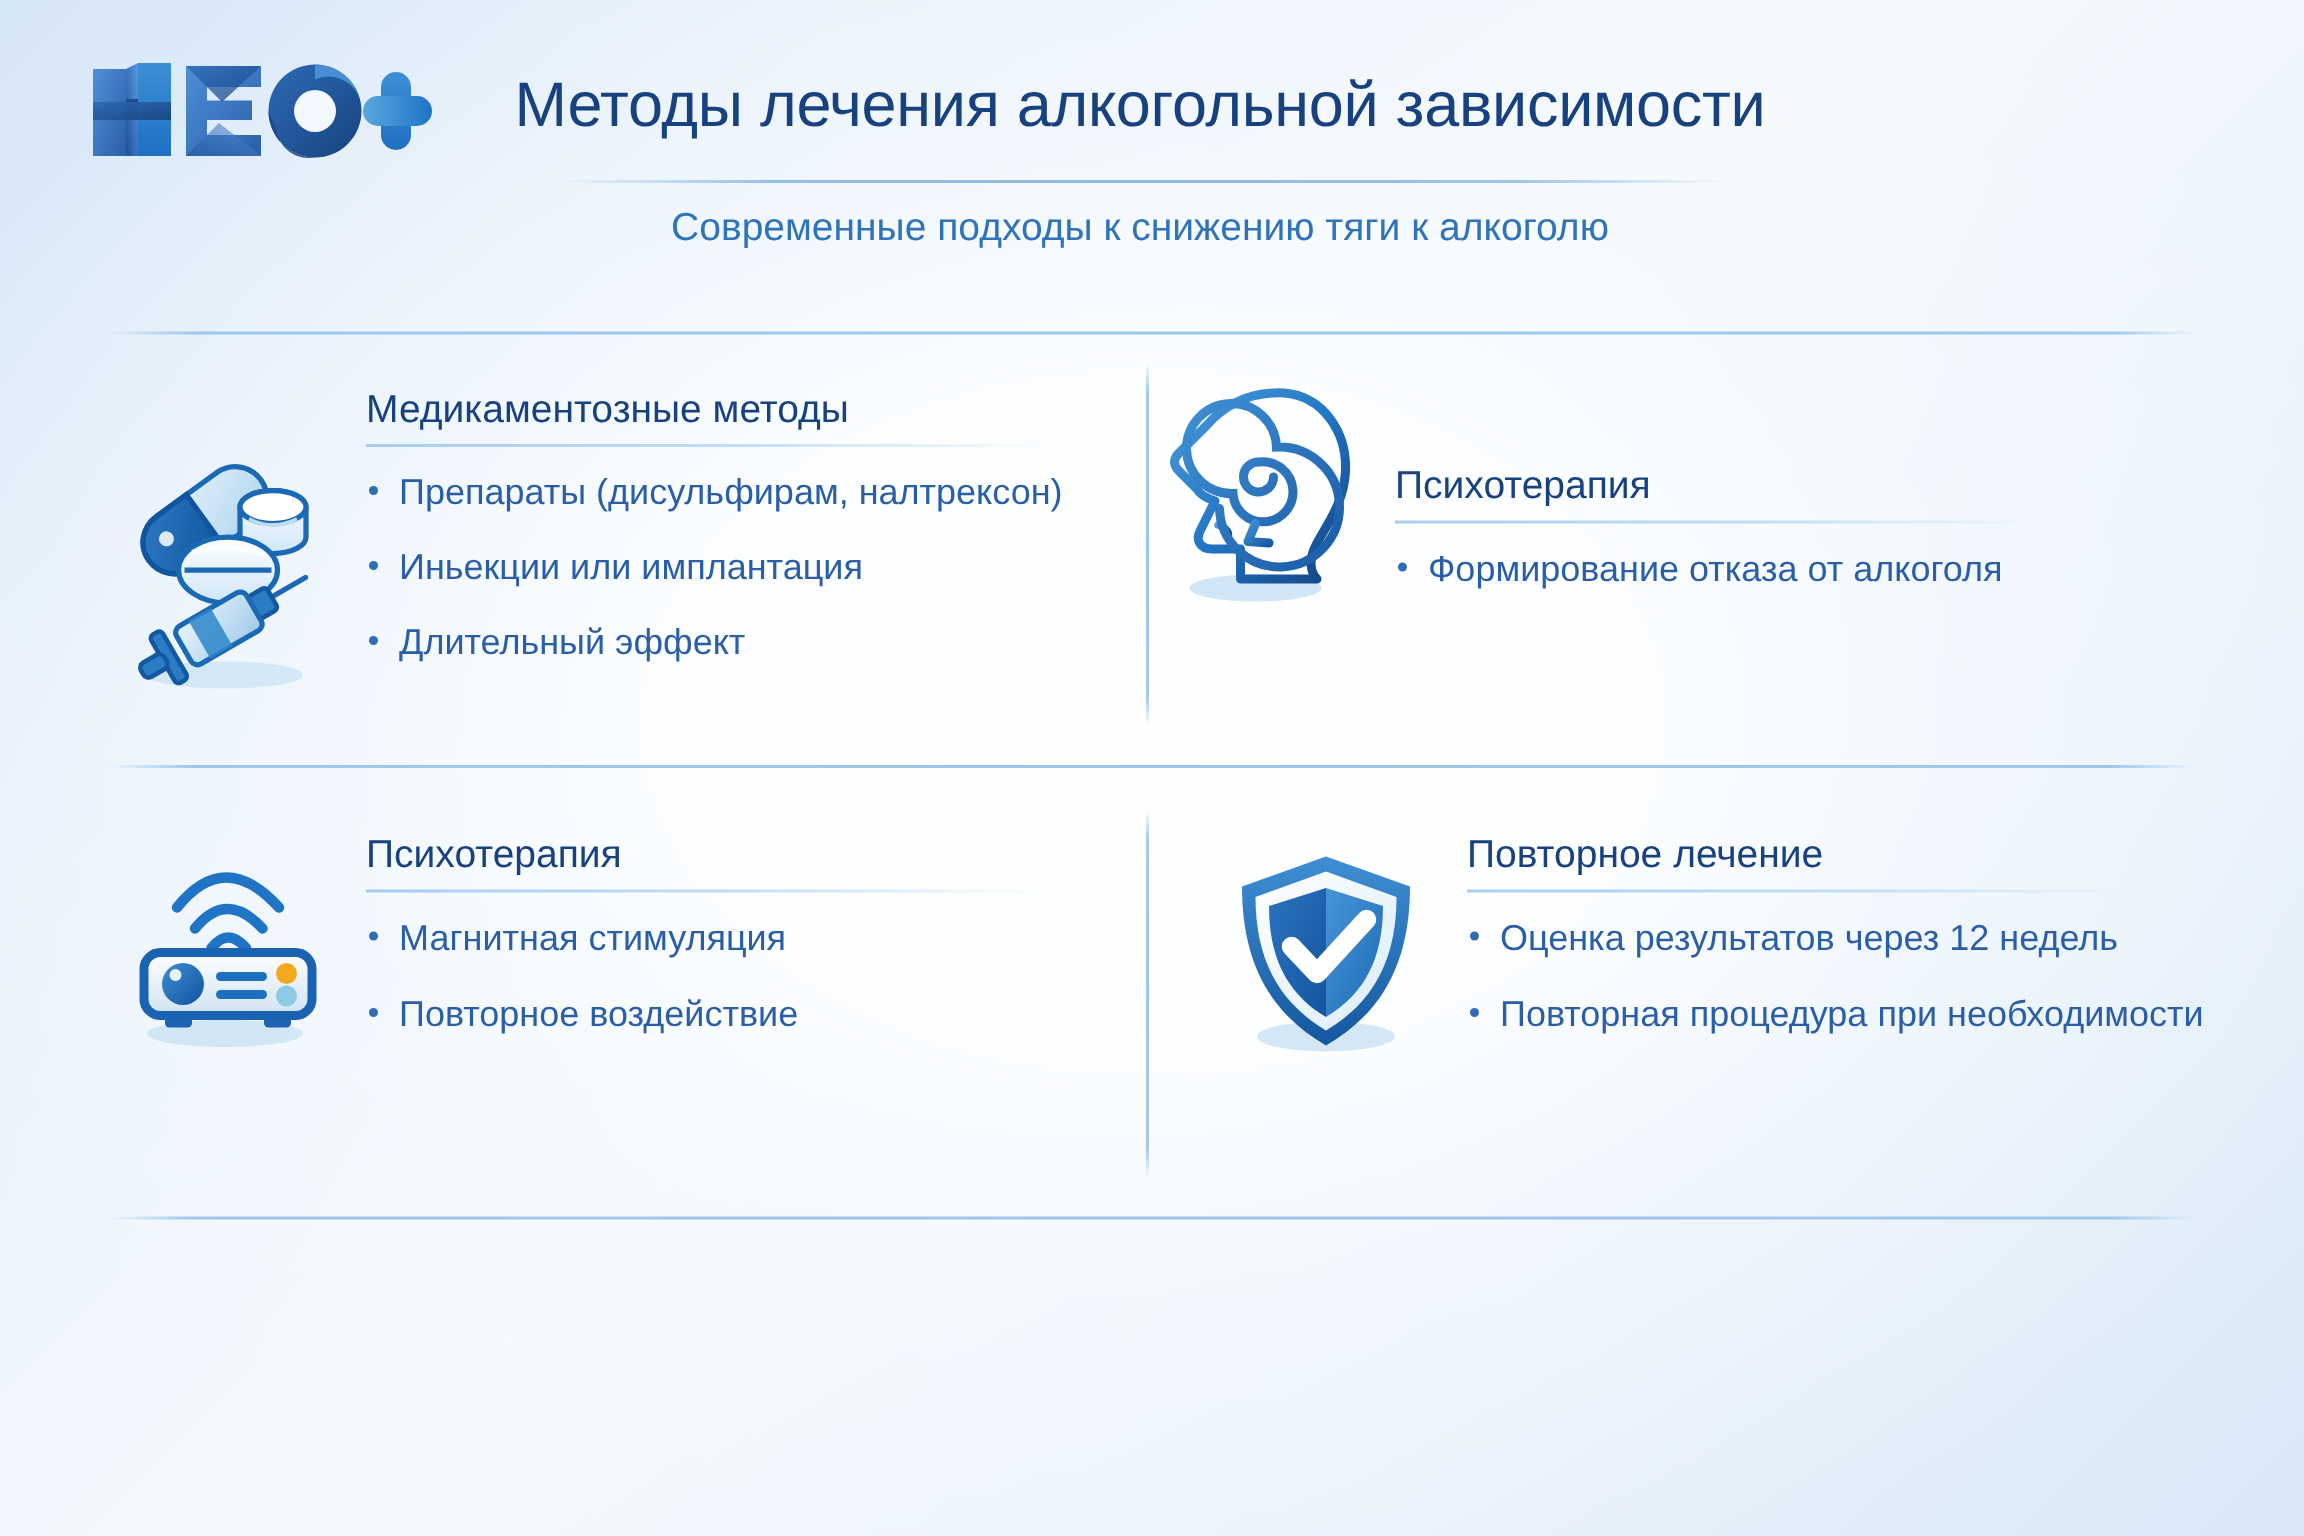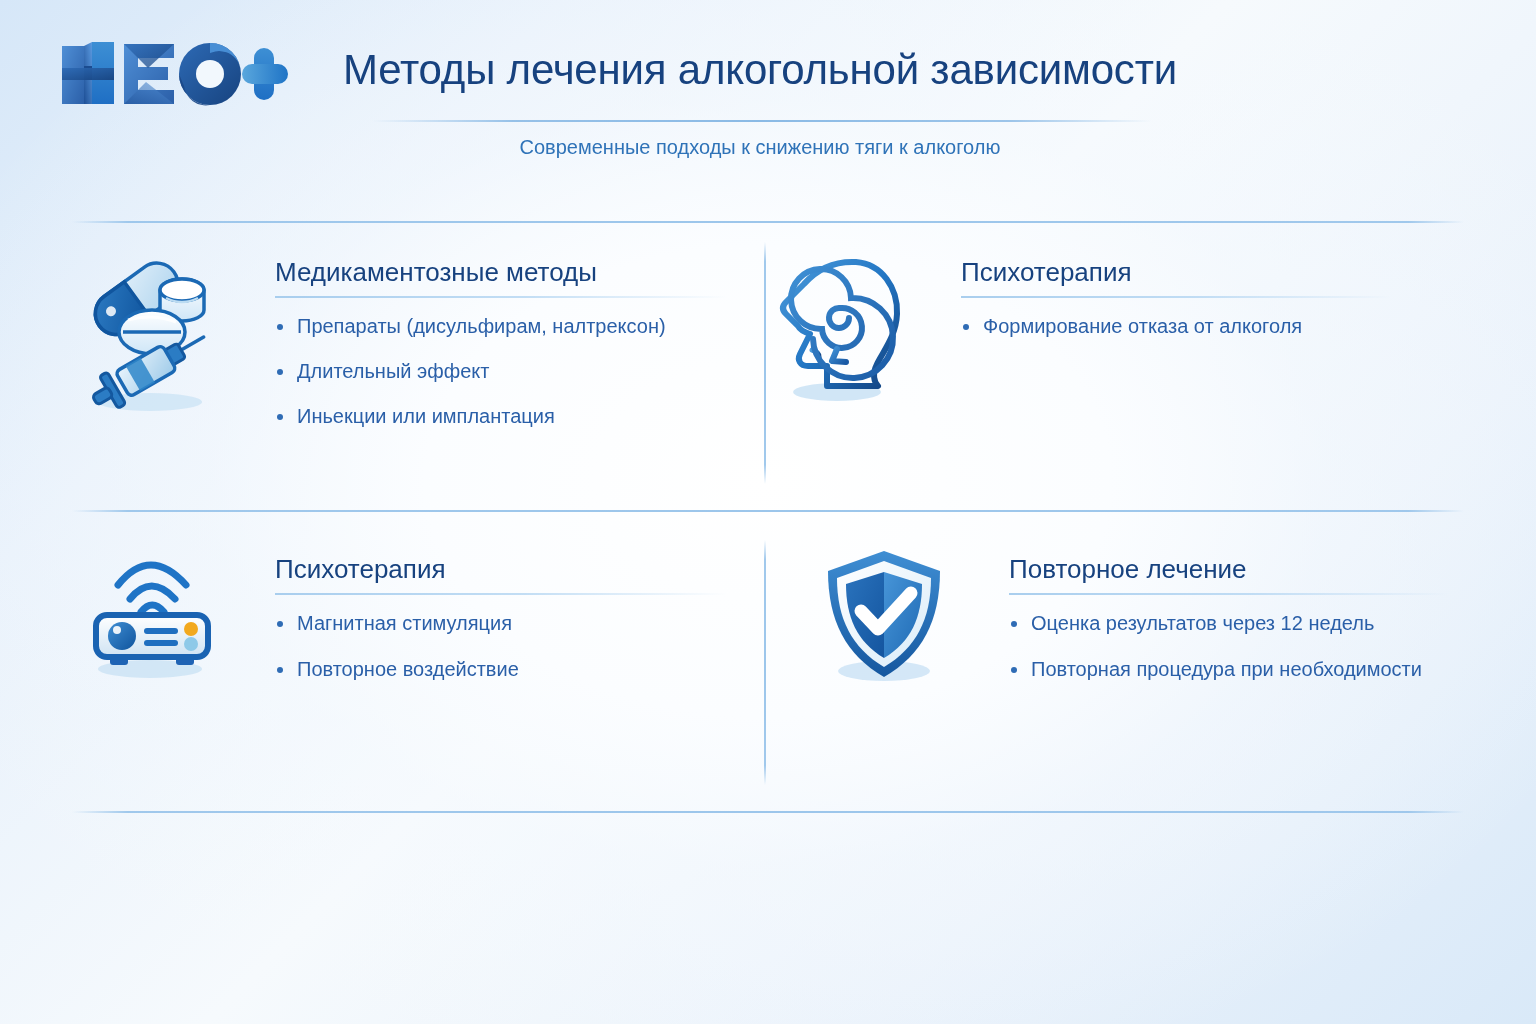--- a/index.html
+++ b/index.html
@@ -61,21 +61,21 @@
     height: 2px;
     background: linear-gradient(90deg, rgba(150,195,235,0) 0%, rgba(120,175,225,0.75) 18%, rgba(120,175,225,0.85) 50%, rgba(120,175,225,0.7) 82%, rgba(150,195,235,0) 100%);
   }
 
   .subtitle {
     position: absolute;
     left: 300px;
     top: 136px;
     width: 920px;
     text-align: center;
-    font-size: 20px;
+    font-size: 26px;
     font-weight: 400;
     color: #2f73b8;
     white-space: nowrap;
   }
 
   
   .sep {
     position: absolute;
     background: linear-gradient(90deg, rgba(168,206,238,0) 0%, rgba(151,195,234,0.9) 4%, rgba(151,195,234,0.95) 50%, rgba(151,195,234,0.9) 96%, rgba(168,206,238,0) 100%);
     height: 2px;
@@ -90,22 +90,21 @@
     left: 764px;
     background: linear-gradient(180deg, rgba(168,206,238,0) 0%, rgba(151,195,234,0.9) 8%, rgba(151,195,234,0.95) 50%, rgba(151,195,234,0.9) 92%, rgba(168,206,238,0) 100%);
   }
   .vdiv-top { top: 242px; height: 242px; }
   .vdiv-bot { top: 540px; height: 245px; }
 
   
   .card {
     position: absolute;
     display: flex;
-    align-items: flex-start;
-    gap: 31px;
+    align-items: flex-end;
   }
   .card-1 { left: 78px;  top: 246px; width: 660px; }
   .card-2 { left: 764px; top: 246px; width: 660px; }
   .card-3 { left: 78px;  top: 543px; width: 660px; }
   .card-4 { left: 812px; top: 543px; width: 660px; }
 
   .card-icon {
     flex: 0 0 auto;
     width: 150px;
     height: 170px;
@@ -138,21 +137,21 @@
   .card-4 .card-title-rule { width: 440px; }
 
   .bullets {
     list-style: none;
     margin: 0;
     padding: 16px 0 0 0;
   }
   .bullet {
     position: relative;
     padding-left: 22px;
-    font-size: 20px;
+    font-size: 24px;
     color: #2a5fa8;
     line-height: 1.22;
     margin-bottom: 22px;
     white-space: nowrap;
   }
   .card-1 .bullet { margin-bottom: 21px; }
   .bullet::before {
     content: "";
     position: absolute;
     left: 2px;
@@ -278,22 +277,22 @@
           <rect x="24" y="104" width="9" height="37" rx="3" fill="#2b7cc4" stroke="#14589f" stroke-width="3"></rect>
           <rect x="8" y="117" width="18" height="11" rx="4" fill="#2b7cc4" stroke="#14589f" stroke-width="3"></rect>
         </g>
       </svg>
     </div>
     <div class="card-body">
       <div class="card-title">Медикаментозные методы</div>
       <div class="card-title-rule"></div>
       <ul class="bullets">
         <li class="bullet">Препараты (дисульфирам, налтрексон)</li>
+        <li class="bullet">Иньекции или имплантация</li>
         <li class="bullet">Длительный эффект</li>
-        <li class="bullet">Иньекции или имплантация</li>
       </ul>
     </div>
   </div>
 
   <div class="card card-2">
     <div class="card-icon">
       <svg width="150" height="170" viewBox="0 0 150 170">
         <defs>
           <linearGradient id="headG" x1="0" y1="0" x2="1" y2="1">
             <stop offset="0" stop-color="#4b9ada"></stop>

